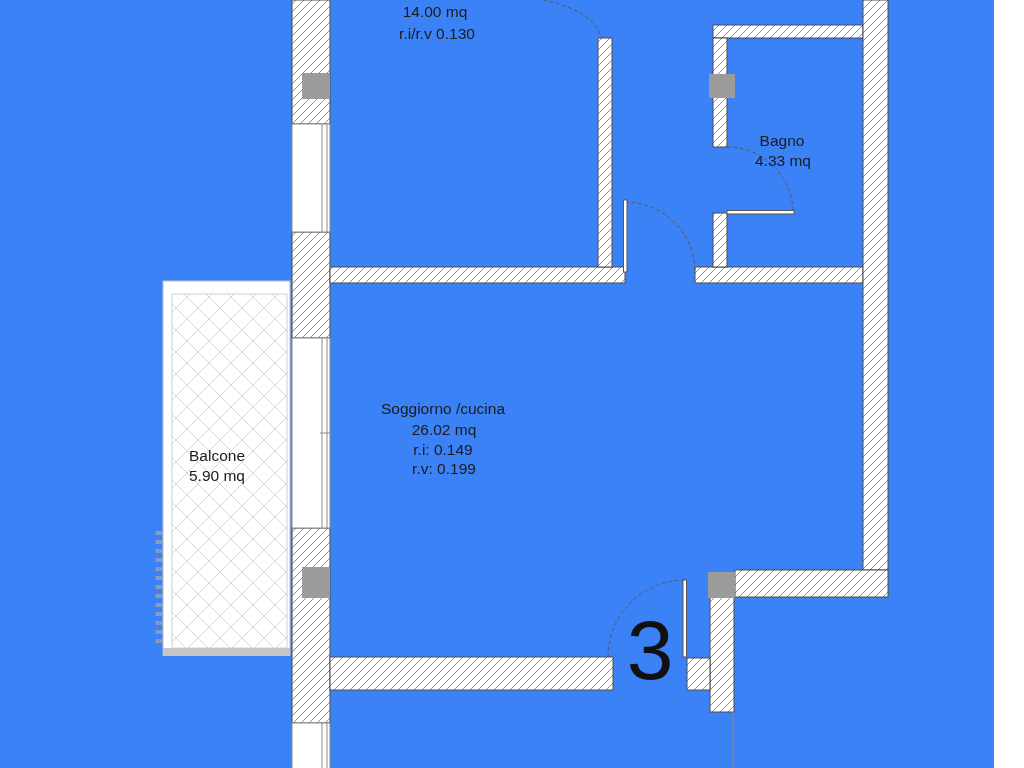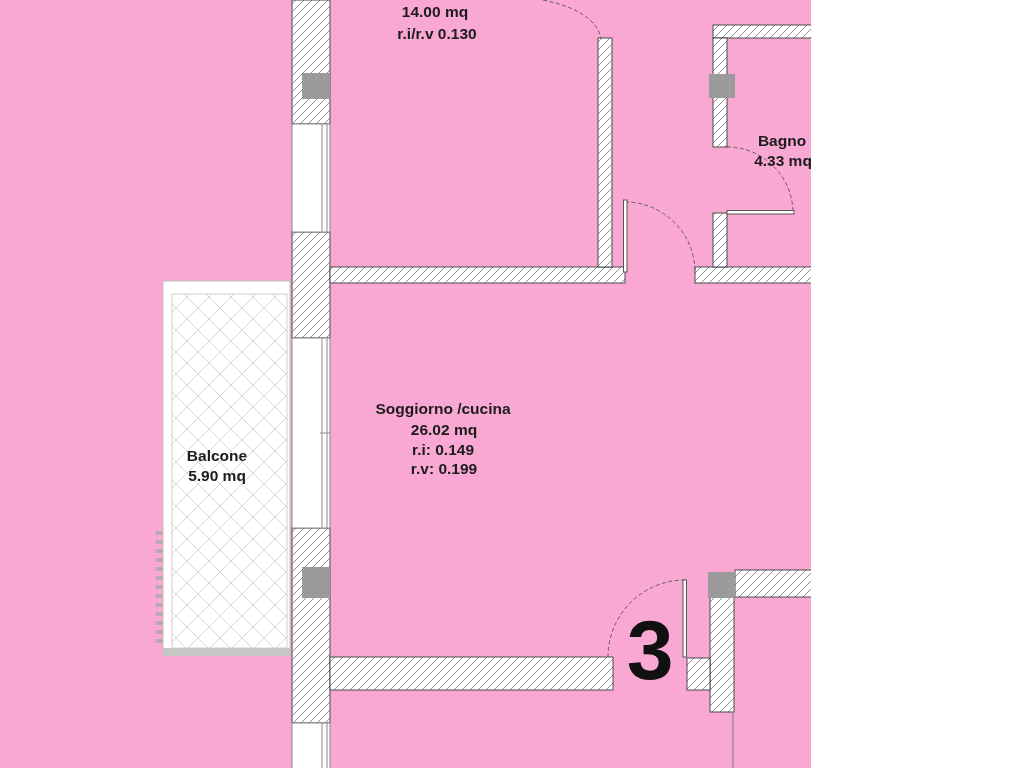--- a/index.html
+++ b/index.html
@@ -1,19 +1,18 @@
 <!DOCTYPE html>
 <html><head>
 <meta charset="utf-8">
 <style>
   html,body{margin:0;padding:0;background:#ffffff;}
   .plan-wrap{
-    position:relative;width:811px;height:768px;background:#f9a8d4;overflow:hidden;
+    position:relative;width:994px;height:768px;background:#3b82f6;overflow:hidden;
     font-family:"Liberation Sans", sans-serif;
-    font-weight:bold;
   }
   svg{position:absolute;left:0;top:0;}
   text{font-family:"Liberation Sans", sans-serif;}
   .room-label{font-size:15.5px;}
   .unit-number{font-size:84px;}
 </style>
 </head>
 <body>
 
 <div class="plan-wrap">

